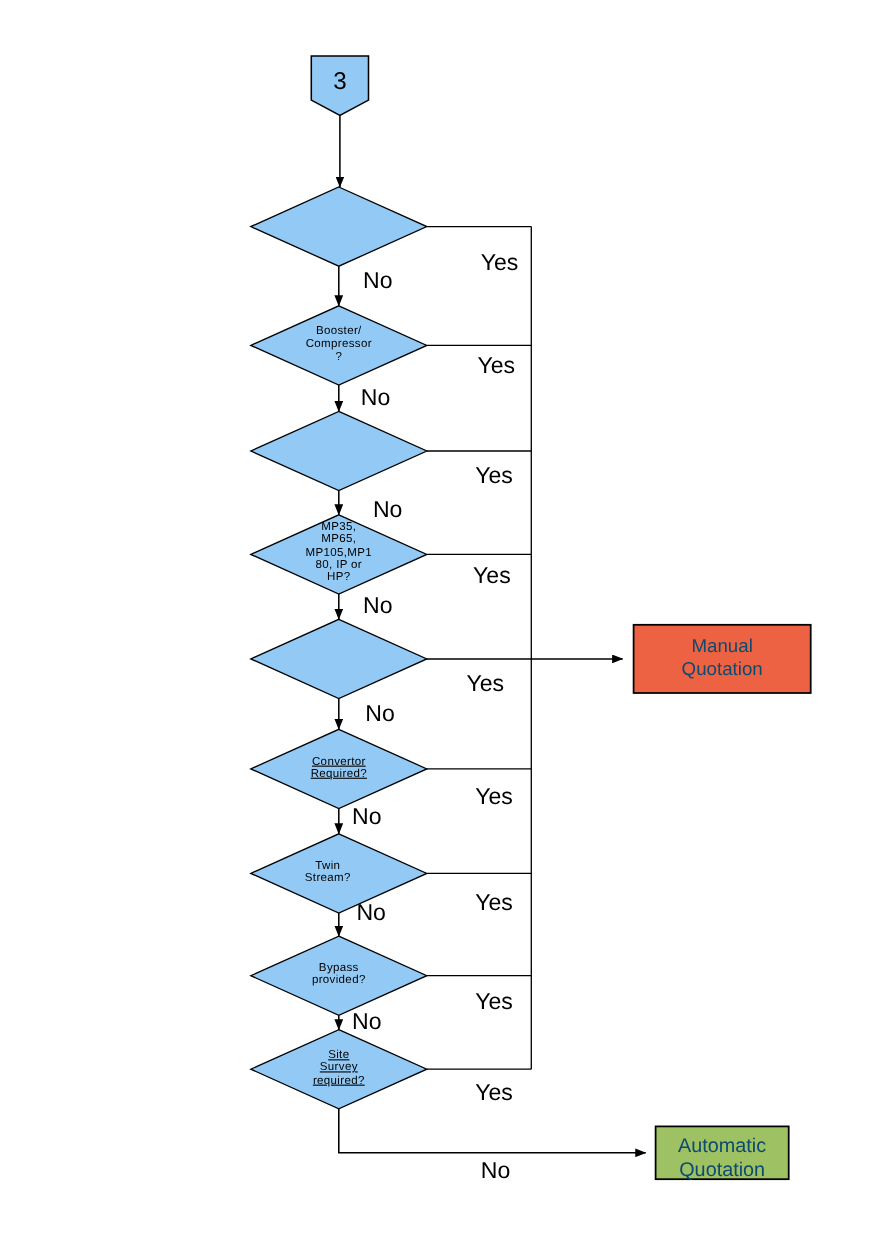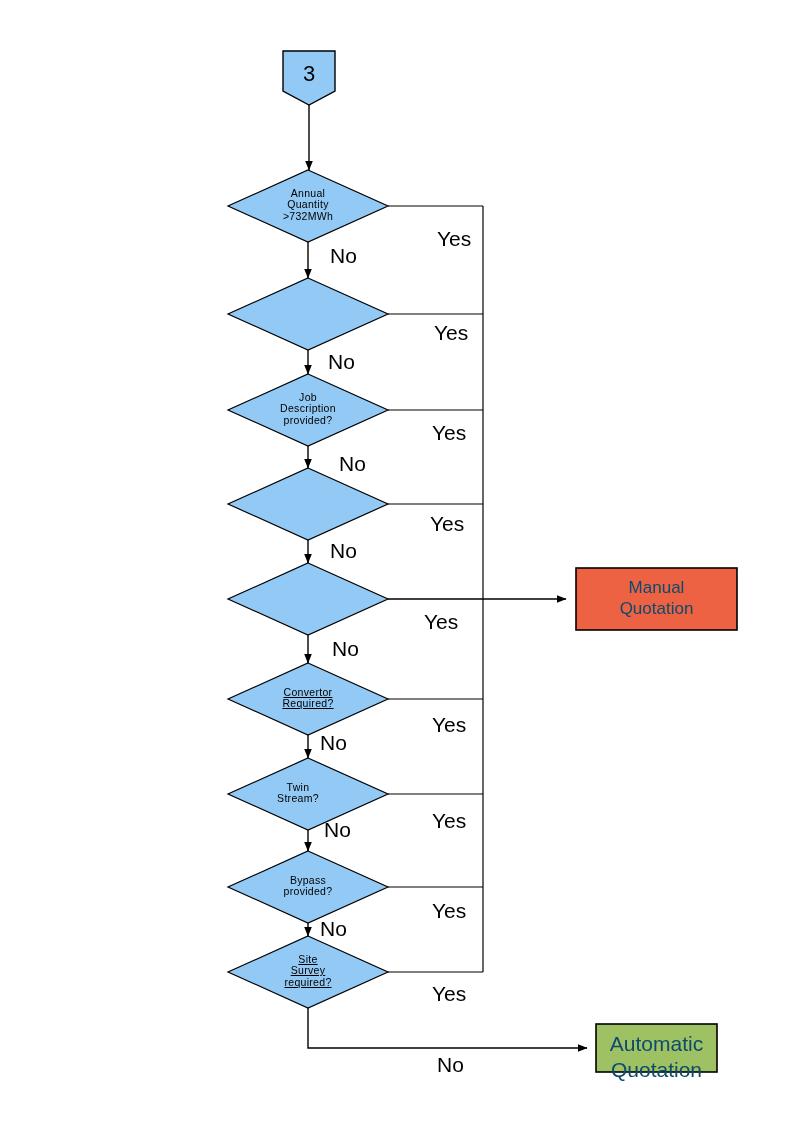--- a/index.html
+++ b/index.html
@@ -104,29 +104,31 @@
     <path d="M388,599 L566,599" fill="none" stroke="#000000" stroke-width="1.4" marker-end="url(#arrowhead)"></path>
 
     <path d="M308,1008 L308,1048 L587,1048" fill="none" stroke="#000000" stroke-width="1.4" marker-end="url(#arrowhead)"></path>
 
     <rect x="576" y="568" width="161" height="62" fill="#EC6242" stroke="#000000" stroke-width="1.6"></rect>
     <rect x="596" y="1024" width="121" height="48" fill="#9DC163" stroke="#000000" stroke-width="1.6"></rect>
   </svg>
 
   <div class="node-text connector-label" style="left:283px; top:62px; width:52px;">3</div>
 
-  <div class="node-text diamond-label" style="left:238px; top:188px; width:140px;">Annual
-Quantity
-&gt;732MWh</div>
+
+  <div class="node-text diamond-label" style="left:238px; top:296px; width:140px;">Booster/
+Compressor
+?</div>
 
 
-  <div class="node-text diamond-label" style="left:238px; top:392px; width:140px;">Job
-Description
-provided?</div>
-
+  <div class="node-text diamond-label" style="left:238px; top:474px; width:140px;">MP35,
+MP65,
+MP105,MP1
+80, IP or
+HP?</div>
 
 
   <div class="node-text diamond-label" style="left:238px; top:687px; width:140px;text-decoration:underline;">Convertor
 Required?</div>
 
   <div class="node-text diamond-label" style="left:228px; top:782px; width:140px;">Twin
 Stream?</div>
 
   <div class="node-text diamond-label" style="left:238px; top:875px; width:140px;">Bypass
 provided?</div>
@@ -151,16 +153,16 @@
   <div class="edge-label" style="left:430px; top:512px;">Yes</div>
   <div class="edge-label" style="left:424px; top:610px;">Yes</div>
   <div class="edge-label" style="left:432px; top:713px;">Yes</div>
   <div class="edge-label" style="left:432px; top:809px;">Yes</div>
   <div class="edge-label" style="left:432px; top:899px;">Yes</div>
   <div class="edge-label" style="left:432px; top:982px;">Yes</div>
 
   <div class="node-text terminal-label" style="left:576px; top:578px; width:161px;">Manual
 Quotation</div>
 
-  <div class="node-text terminal-label" style="left:596px; top:1031px; width:121px; font-size:21px;">Automatic
+  <div class="node-text terminal-label" style="left:596px; top:1031px; width:121px; font-size:18px;">Automatic
 Quotation</div>
 
 </div>
 
 </body></html>

